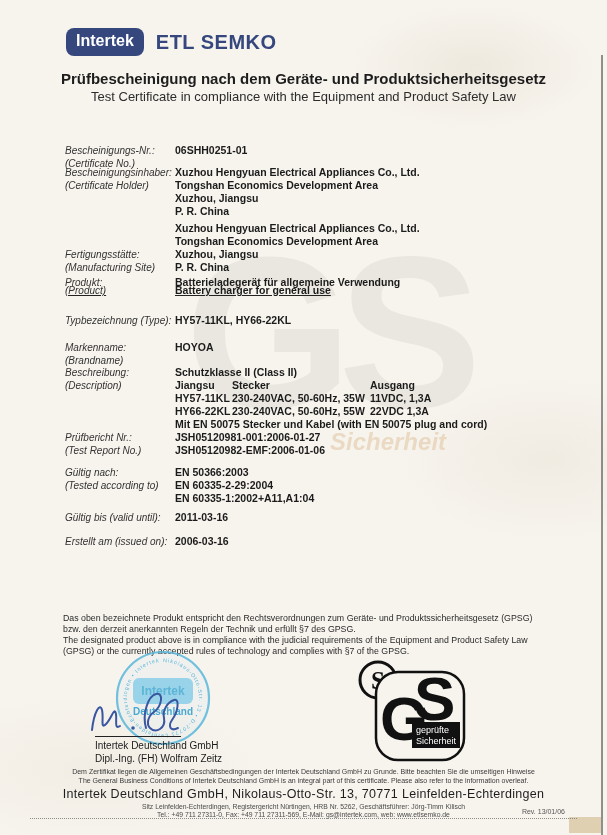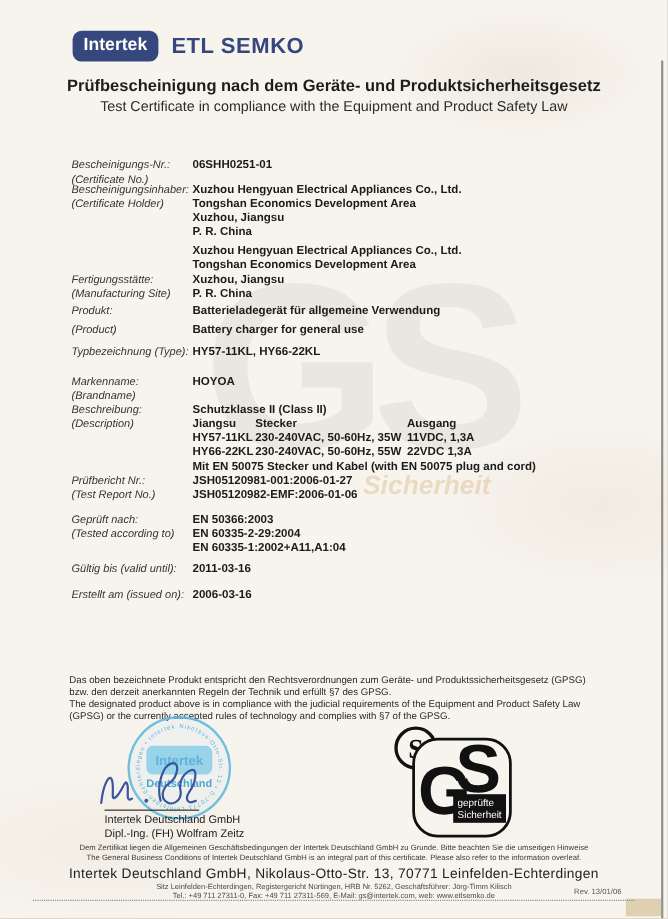--- a/index.html
+++ b/index.html
@@ -114,21 +114,21 @@
       <div>Xuzhou, Jiangsu</div>
       <div>P. R. China</div>
     </div>
   </div>
 
   <div class="z frow" style="top:276px;">
     <div class="flabel">Produkt:</div>
     <div class="fvalue">Batterieladegerät für allgemeine Verwendung</div>
   </div>
 
-  <div class="z frow" style="top:294px;">
+  <div class="z frow" style="top:284px;text-decoration:underline;">
     <div class="flabel">(Product)</div>
     <div class="fvalue">Battery charger for general use</div>
   </div>
 
   <div class="z frow" style="top:314px;">
     <div class="flabel">Typbezeichnung (Type):</div>
     <div class="fvalue">HY57-11KL, HY66-22KL</div>
   </div>
 
   <div class="z frow" style="top:341px;">
@@ -171,21 +171,21 @@
       <div>(Test Report No.)</div>
     </div>
     <div class="fvalue">
       <div>JSH05120981-001:2006-01-27</div>
       <div>JSH05120982-EMF:2006-01-06</div>
     </div>
   </div>
 
   <div class="z frow" style="top:466px;">
     <div class="flabel">
-      <div>Geprüft nach:</div>
+      <div>Gültig nach:</div>
       <div>(Tested according to)</div>
     </div>
     <div class="fvalue">
       <div>EN 50366:2003</div>
       <div>EN 60335-2-29:2004</div>
       <div>EN 60335-1:2002+A11,A1:04</div>
     </div>
   </div>
 
   <div class="z frow" style="top:511px;">

